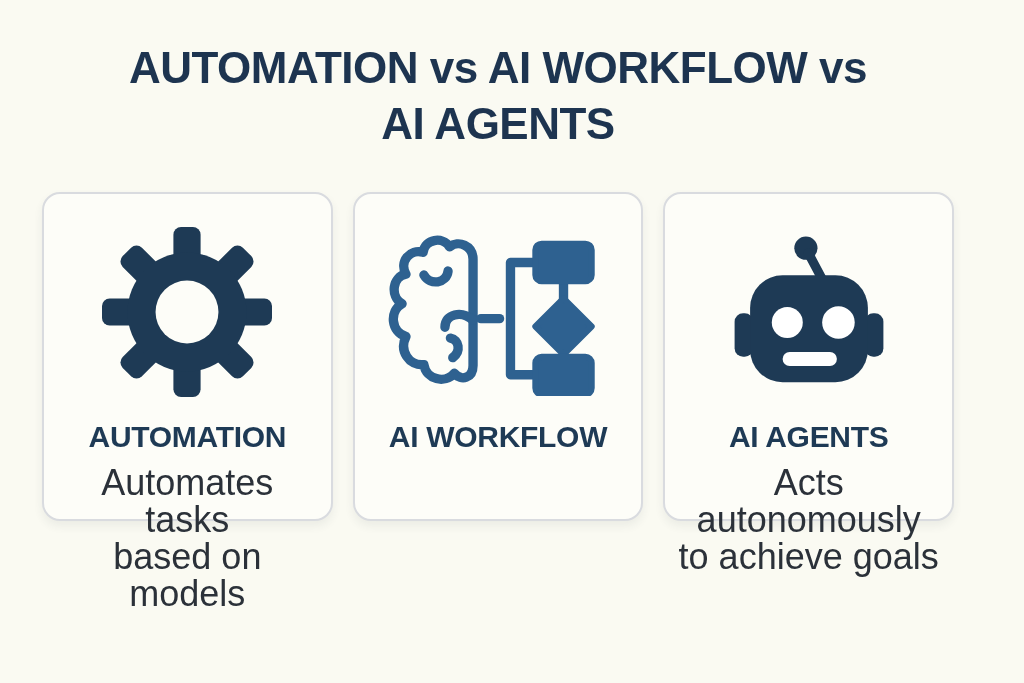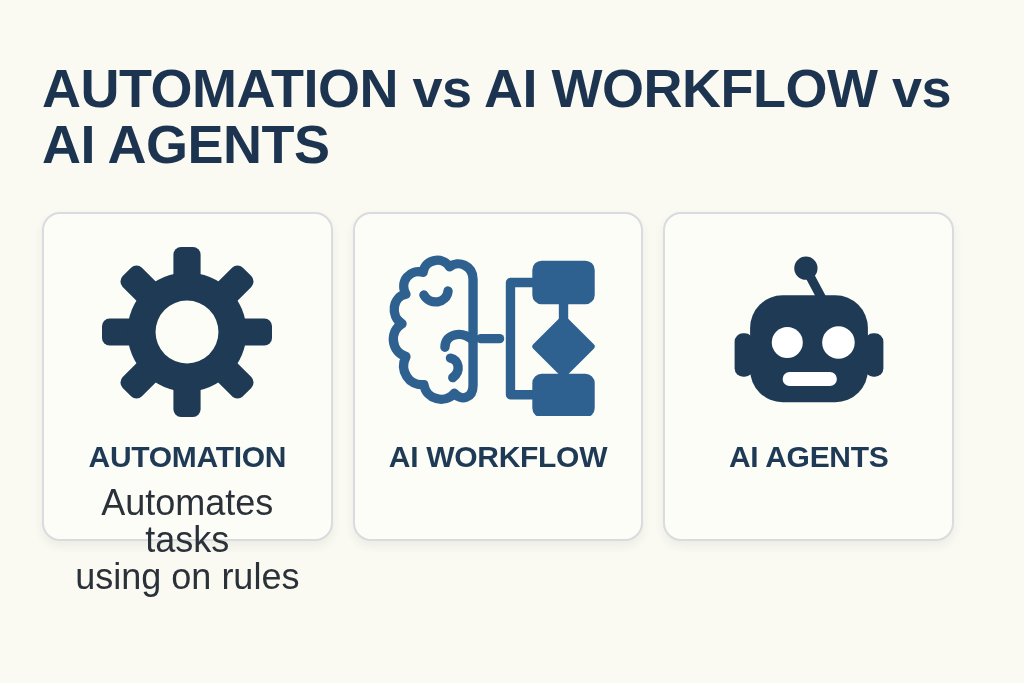--- a/index.html
+++ b/index.html
@@ -21,23 +21,24 @@
     height: 683px;
     background: var(--page-bg);
     font-family: "Liberation Sans", sans-serif;
     overflow: hidden;
   }
   .content {
     width: 912px;
     margin-left: 42px;
   }
   .main-title {
-    padding-top: 60px;
+    padding-top: 40px;
+    text-align: center;
     color: var(--title-text);
-    font-size: 54px;
+    font-size: 44px;
     font-weight: bold;
     letter-spacing: -0.5px;
     line-height: 56px;
   }
   .cards-row {
     margin-top: 40px;
     display: flex;
     gap: 20px;
   }
   .card {
@@ -95,21 +96,21 @@
             <rect x="84" y="0" width="32" height="46" rx="9" transform="rotate(270 100 100)"></rect>
             <rect x="84" y="0" width="32" height="46" rx="9" transform="rotate(315 100 100)"></rect>
             <circle cx="100" cy="100" r="70"></circle>
           </g>
           <circle cx="100" cy="100" r="37" fill="var(--card-bg)"></circle>
         </svg>
       </div>
       <div class="card-title">AUTOMATION</div>
       <div class="card-desc">
         <div>Automates tasks</div>
-        <div>using on rules</div>
+        <div>based on models</div>
       </div>
     </div>
 
     <div class="card">
       <div class="icon-box">
         <svg width="234" height="168" viewBox="0 0 300 215">
           <g stroke="var(--steel-blue)" stroke-width="12" fill="none" stroke-linecap="round" stroke-linejoin="round">
 
             <path d="M118,40
                      C118,22 99,15 88,24
@@ -152,16 +153,20 @@
             <rect x="44" y="57" width="152" height="138" rx="42"></rect>
           </g>
           <g fill="#ffffff">
             <circle cx="92" cy="118" r="20"></circle>
             <circle cx="158" cy="118" r="21"></circle>
             <rect x="86" y="156" width="70" height="18" rx="9"></rect>
           </g>
         </svg>
       </div>
       <div class="card-title">AI AGENTS</div>
+      <div class="card-desc">
+        <div>Acts autonomously</div>
+        <div>to achieve goals</div>
+      </div>
     </div>
 
   </div>
 </div>
 
 </body></html>

